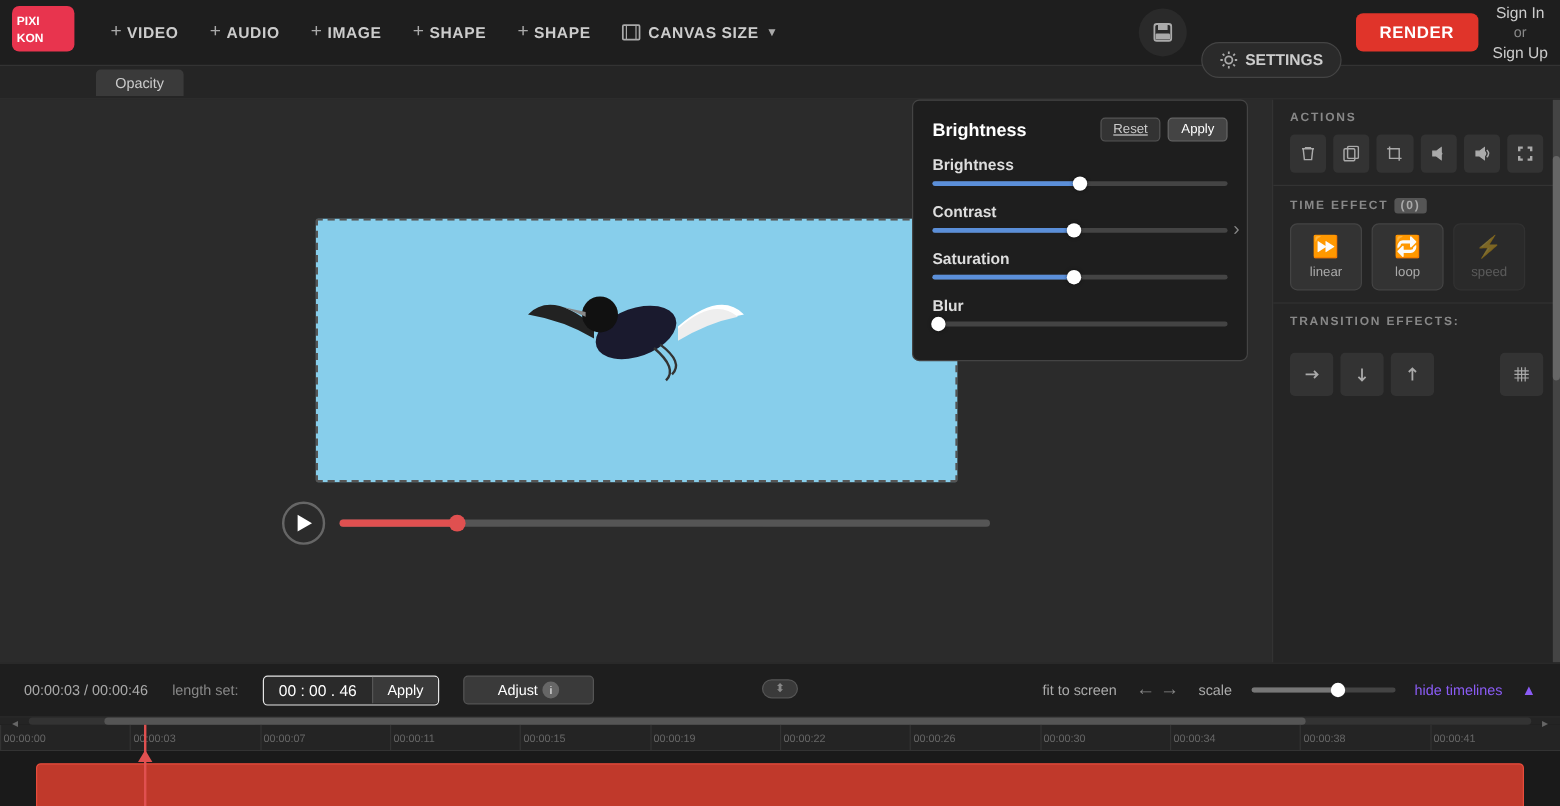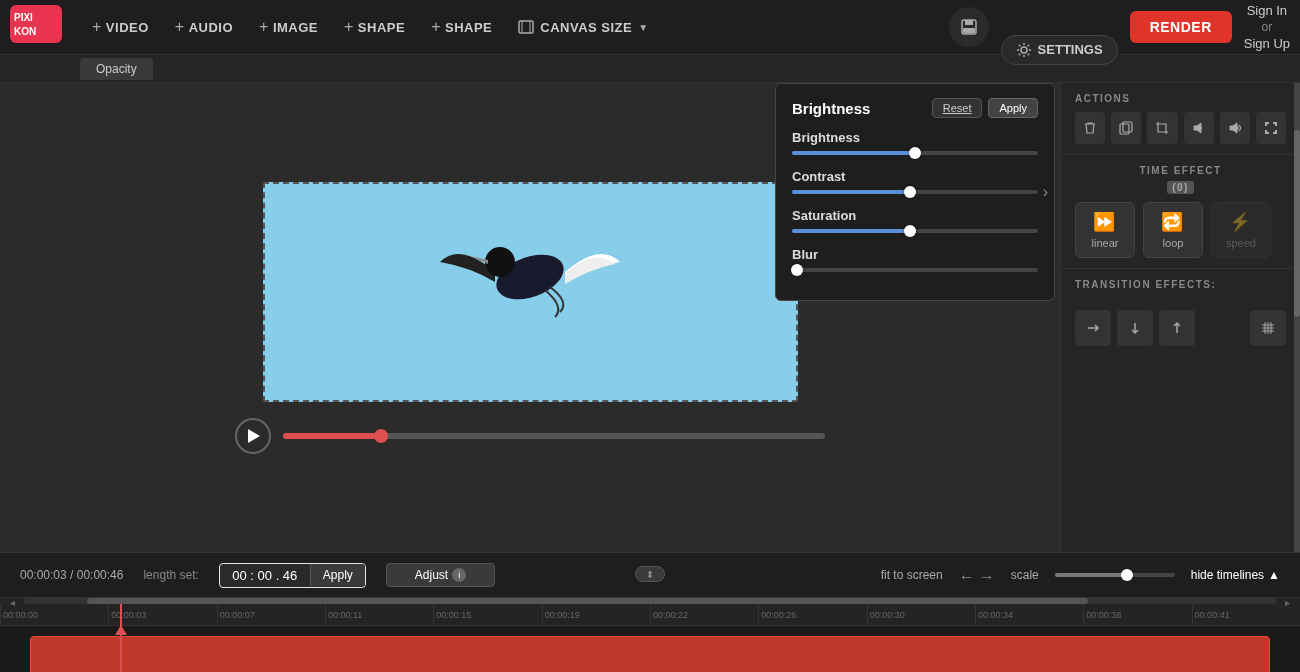--- a/index.html
+++ b/index.html
@@ -266,21 +266,20 @@
     }
     .time-effect-label {
       font-size: 10px;
       color: #888;
       letter-spacing: 1.5px;
       margin-bottom: 8px;
       font-weight: bold;
       display: flex;
       gap: 5px;
       align-items: center;
-      flex-direction: column;
     }
     .badge-0 {
       background: #555;
       border-radius: 3px;
       padding: 1px 5px;
       font-size: 10px;
       color: #aaa;
     }
     .effect-options {
       display: flex;
@@ -351,21 +350,21 @@
       justify-content: center;
       cursor: pointer;
       color: #aaa;
       font-size: 14px;
       border: none;
     }
 
     
     .brightness-panel {
       position: absolute;
-      right: 245px;
+      right: 260px;
       top: 0;
       width: 280px;
       background: #1e1e1e;
       border: 1px solid #444;
       border-radius: 6px;
       padding: 14px 16px;
       z-index: 100;
     }
     .bp-header {
       display: flex;
@@ -556,28 +555,28 @@
       height: 12px;
       background: #fff;
       border-radius: 50%;
       position: absolute;
       top: 50%;
       left: 60%;
       transform: translate(-50%, -50%);
     }
     .hide-timelines-btn {
       font-size: 12px;
-      color: #ffffff;
+      color: #8b5cf6;
       cursor: pointer;
       background: none;
       border: none;
       white-space: nowrap;
       display: flex;
       align-items: flex-end;
-      gap: 4px;
+      gap: 16px;
     }
 
     
     .timeline-section {
       height: 90px;
       background: #1a1a1a;
       border-top: 1px solid #333;
     }
     .timeline-ruler {
       height: 22px;

